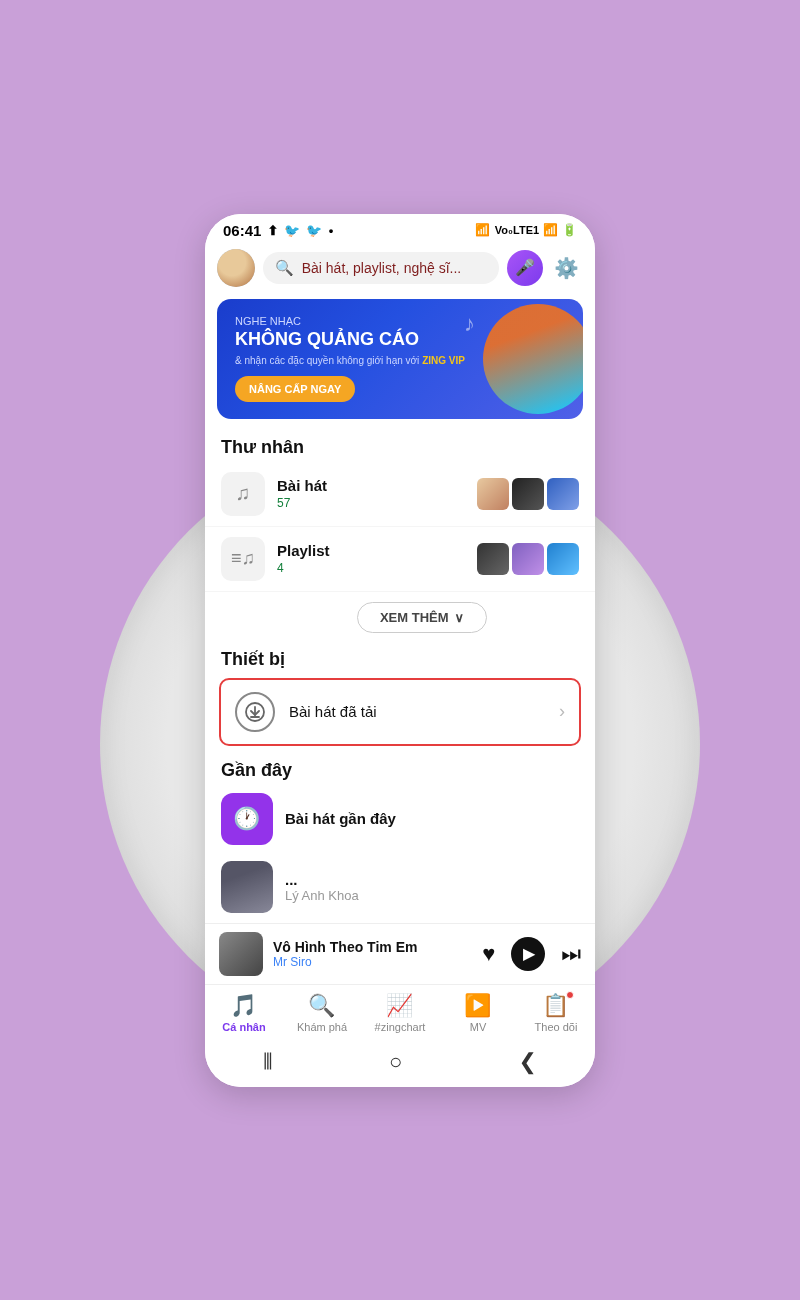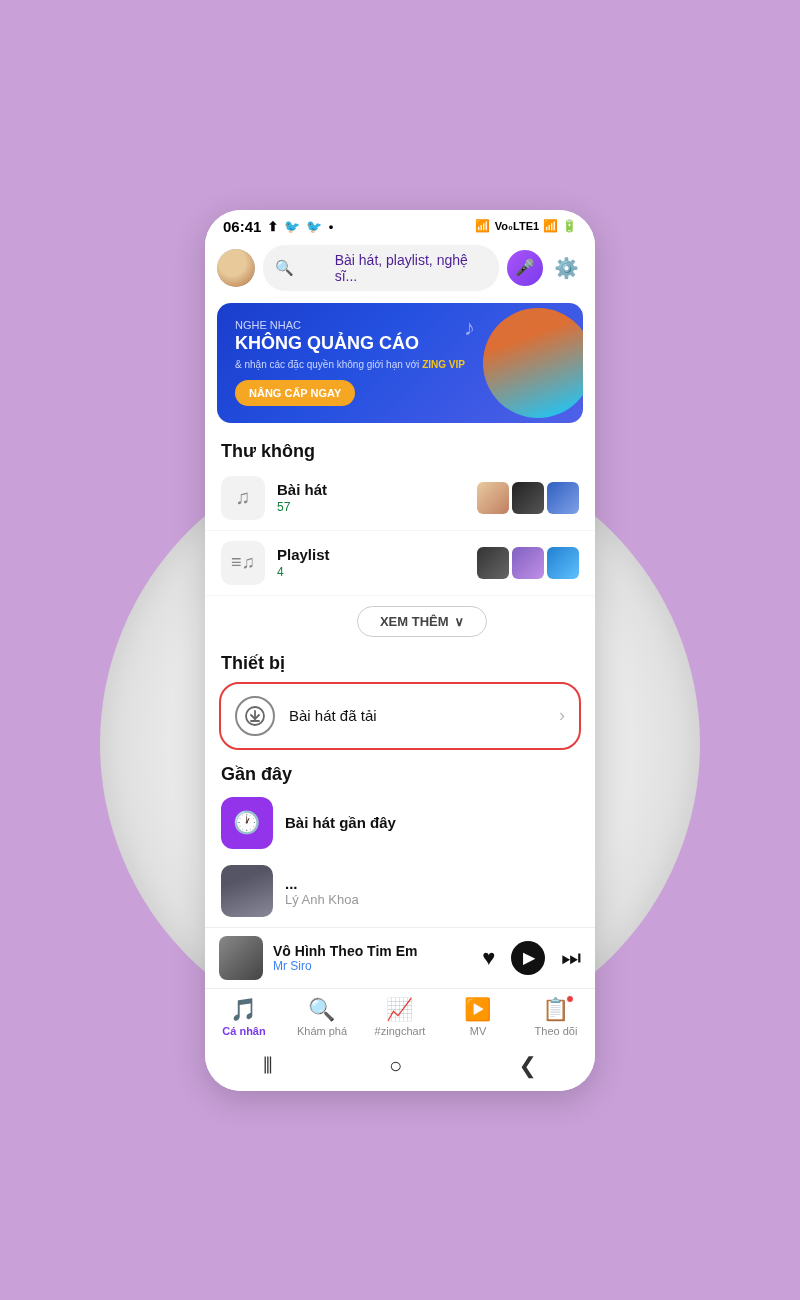--- a/index.html
+++ b/index.html
@@ -60,21 +60,21 @@
     }
     .search-input-wrap {
       flex: 1;
       background: #f2f2f2;
       border-radius: 22px;
       display: flex;
       align-items: center;
       padding: 7px 12px;
       gap: 8px;
     }
-    .search-placeholder { color: #4c1d95; font-size: 14px; margin-left: 33px; }
+    .search-placeholder { color: #7f1d1d; font-size: 14px; }
     .mic-btn {
       width: 36px; height: 36px;
       border-radius: 50%;
       background: linear-gradient(135deg, #a855f7, #7c3aed);
       display: flex; align-items: center; justify-content: center;
       flex-shrink: 0;
       cursor: pointer;
     }
     .mic-icon { color: #fff; font-size: 16px; }
     .gear-btn {
@@ -190,21 +190,21 @@
       font-size: 13px;
       color: #444;
       font-weight: 600;
       cursor: pointer;
       display: flex; align-items: center; gap: 6px;
     }
     
     .device-row {
       margin: 4px 14px 6px 14px;
       border: 2px solid #e53e3e;
-      border-radius: 20px;
+      border-radius: 10px;
       display: flex;
       align-items: center;
       padding: 12px 14px;
       gap: 14px;
       cursor: pointer;
     }
     .device-icon {
       width: 40px; height: 40px;
       border-radius: 50%;
       border: 2px solid #888;
@@ -370,21 +370,21 @@
           <span class="banner-vip">ZING VIP</span>
         </div>
         <button class="banner-btn">NÂNG CẤP NGAY</button>
       </div>
       <div class="banner-deco">
         <div class="banner-person"></div>
         <span class="banner-note" style="font-size:22px; color:rgba(255,255,255,0.5); position:absolute; right:108px; top:12px;">♪</span>
       </div>
     </div>
 
-    <div class="section-title">Thư không</div>
+    <div class="section-title">Thư nhân</div>
 
     <div class="lib-row">
       <div class="lib-icon-box">
         <span>♫</span>
       </div>
       <div class="lib-info">
         <div class="lib-name">Bài hát</div>
         <div class="lib-count">57</div>
       </div>
       <div class="lib-thumbs">

